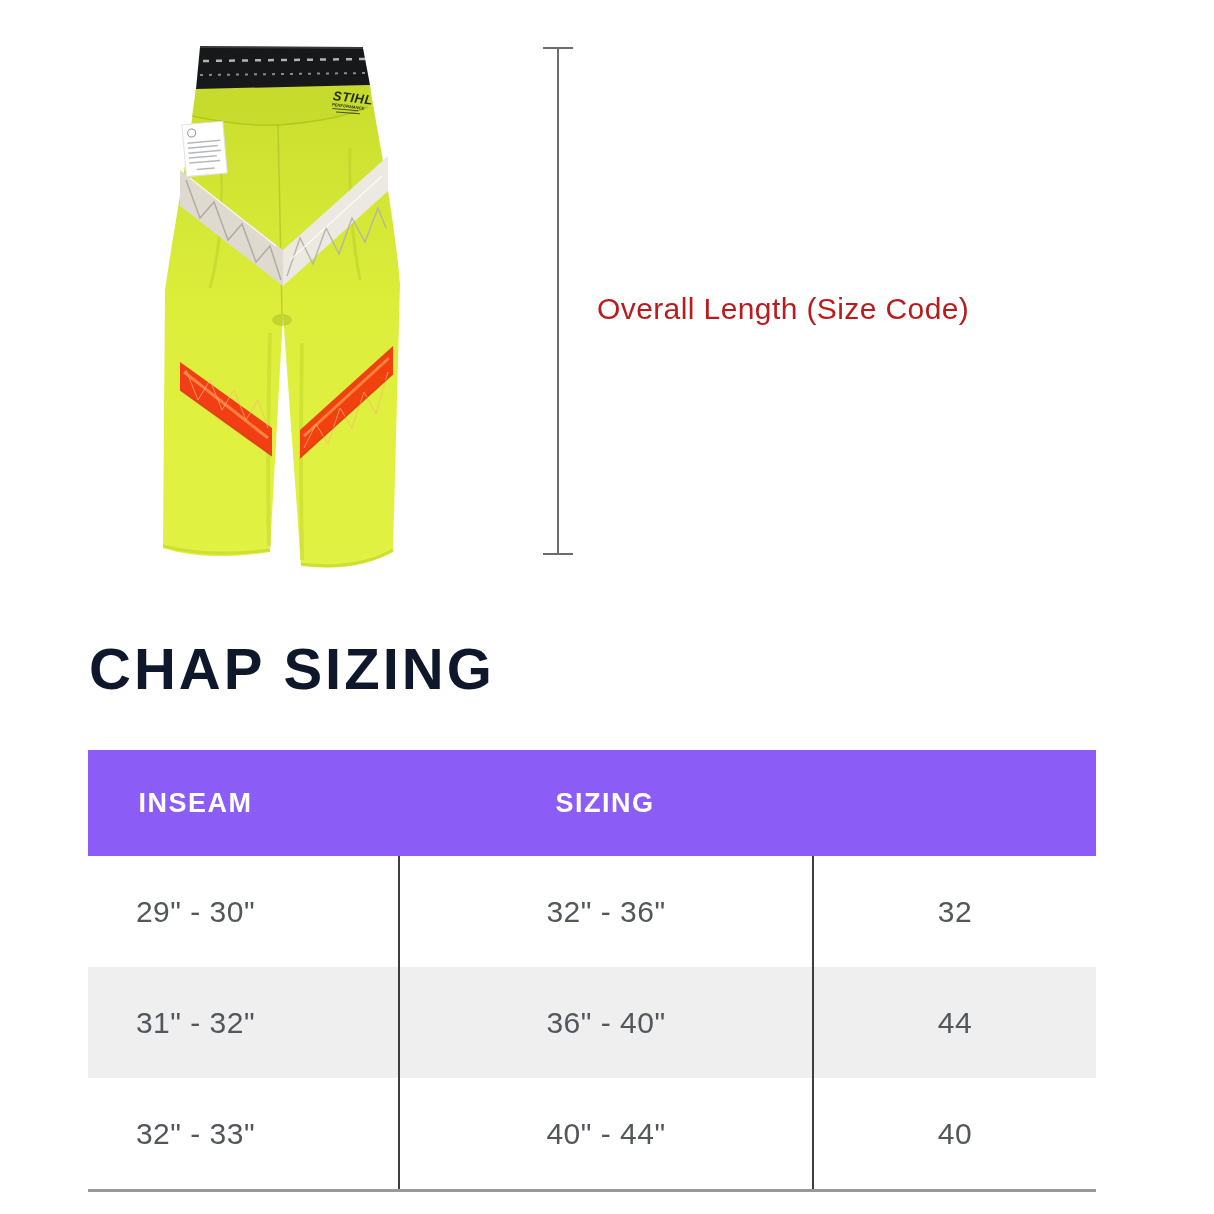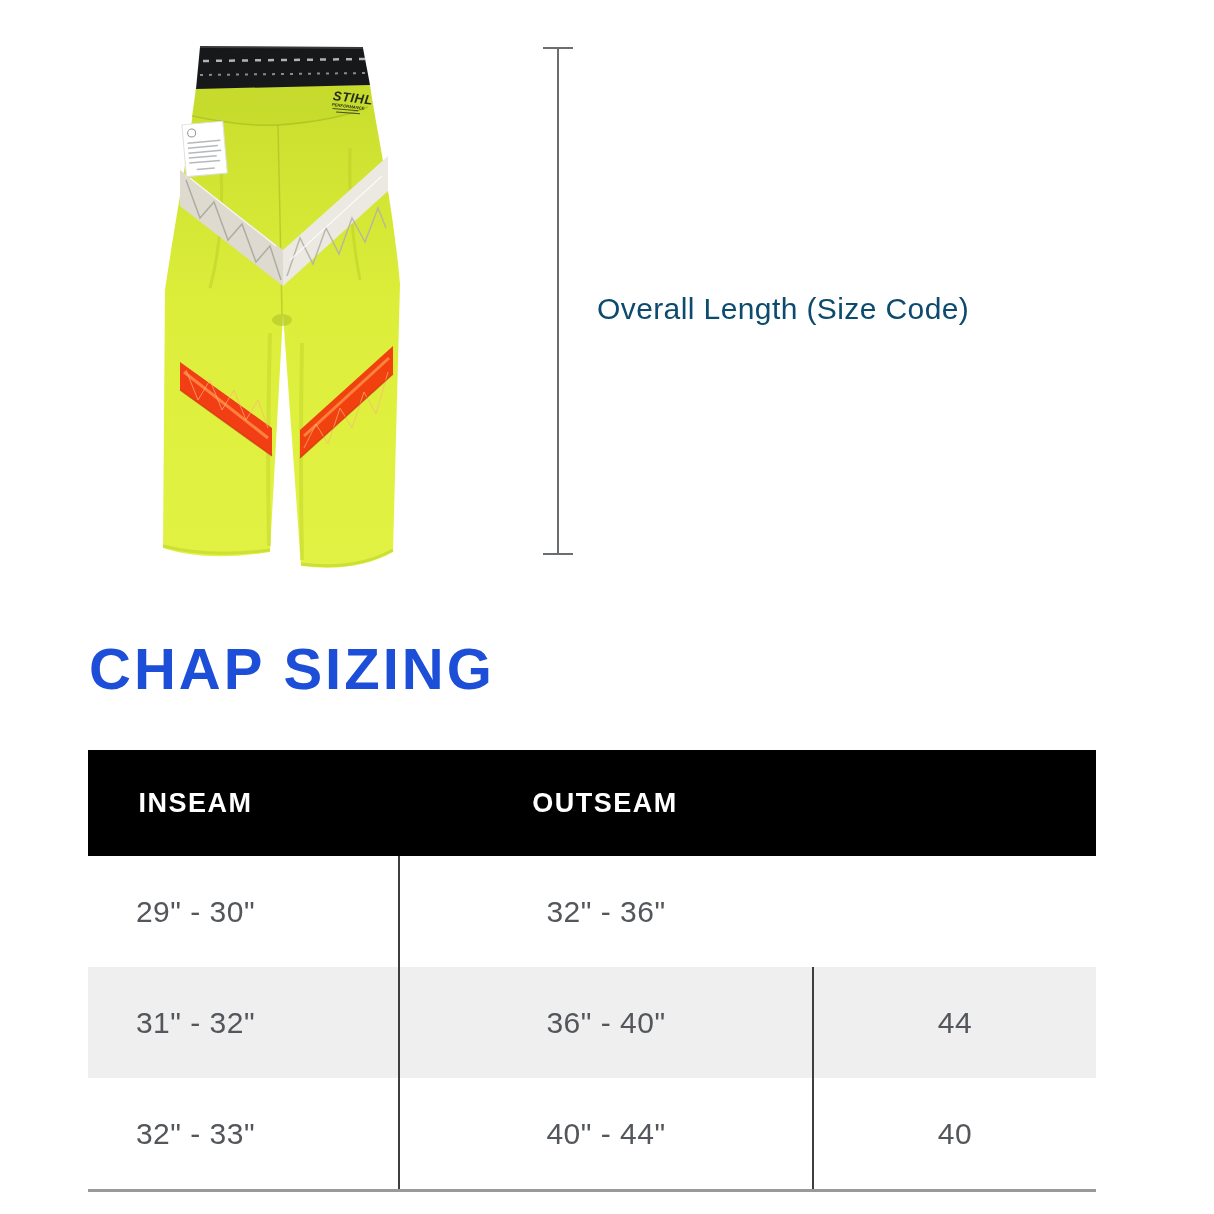--- a/index.html
+++ b/index.html
@@ -7,35 +7,35 @@
     position:relative;width:1214px;height:1214px;background:#ffffff;
     font-family:"Liberation Sans",sans-serif;overflow:hidden;
   }
   
   .chaps-svg{position:absolute;left:150px;top:28px;width:310px;height:550px;}
   .measure-line{position:absolute;left:557px;top:47px;width:2px;height:508px;background:#6b6e70;}
   .measure-cap{position:absolute;left:543px;width:30px;height:2px;background:#6b6e70;}
   .cap-top{top:47px;}
   .cap-bottom{top:553px;}
   .measure-label{
-    position:absolute;left:597px;top:292px;font-size:30px;color:#0c4a6e;
+    position:absolute;left:597px;top:292px;font-size:30px;color:#b91c1c;
     letter-spacing:.4px;white-space:nowrap;
   }
   
   .title{
     position:absolute;left:89px;top:634px;margin:0;font-size:58px;line-height:1.2;
-    font-weight:900;letter-spacing:3px;color:#1d4ed8;white-space:nowrap;
+    font-weight:900;letter-spacing:3px;color:#0f172a;white-space:nowrap;
   }
   
   .sizing-table{
     position:absolute;left:88px;top:750px;width:1008px;
     border-bottom:3px solid #999999;
   }
   .thead{
-    display:flex;height:106px;background:#000000;color:#ffffff;
+    display:flex;height:106px;background:#8b5cf6;color:#ffffff;
     font-weight:700;font-size:27px;letter-spacing:1.5px;
   }
   .trow{
     display:flex;height:111px;font-size:30px;color:#53565a;letter-spacing:.5px;
     background:#ffffff;
   }
   .trow.alt{background:#efeff0;}
   .th,.td{
     display:flex;align-items:center;justify-content:center;height:100%;
     box-sizing:border-box;
@@ -121,26 +121,27 @@
   <div class="measure-line"></div>
   <div class="measure-cap cap-top"></div>
   <div class="measure-cap cap-bottom"></div>
   <div class="measure-label">Overall Length (Size Code)</div>
 
   <h1 class="title">CHAP SIZING</h1>
 
   <div class="sizing-table">
     <div class="thead">
       <div class="th c1">INSEAM</div>
-      <div class="th c2">OUTSEAM</div>
+      <div class="th c2">SIZING</div>
     </div>
 
     <div class="trow">
       <div class="td c1">29" - 30"</div>
       <div class="td c2">32" - 36"</div>
+      <div class="td c3">32</div>
     </div>
 
     <div class="trow alt">
       <div class="td c1">31" - 32"</div>
       <div class="td c2">36" - 40"</div>
       <div class="td c3">44</div>
     </div>
 
     <div class="trow">
       <div class="td c1">32" - 33"</div>

